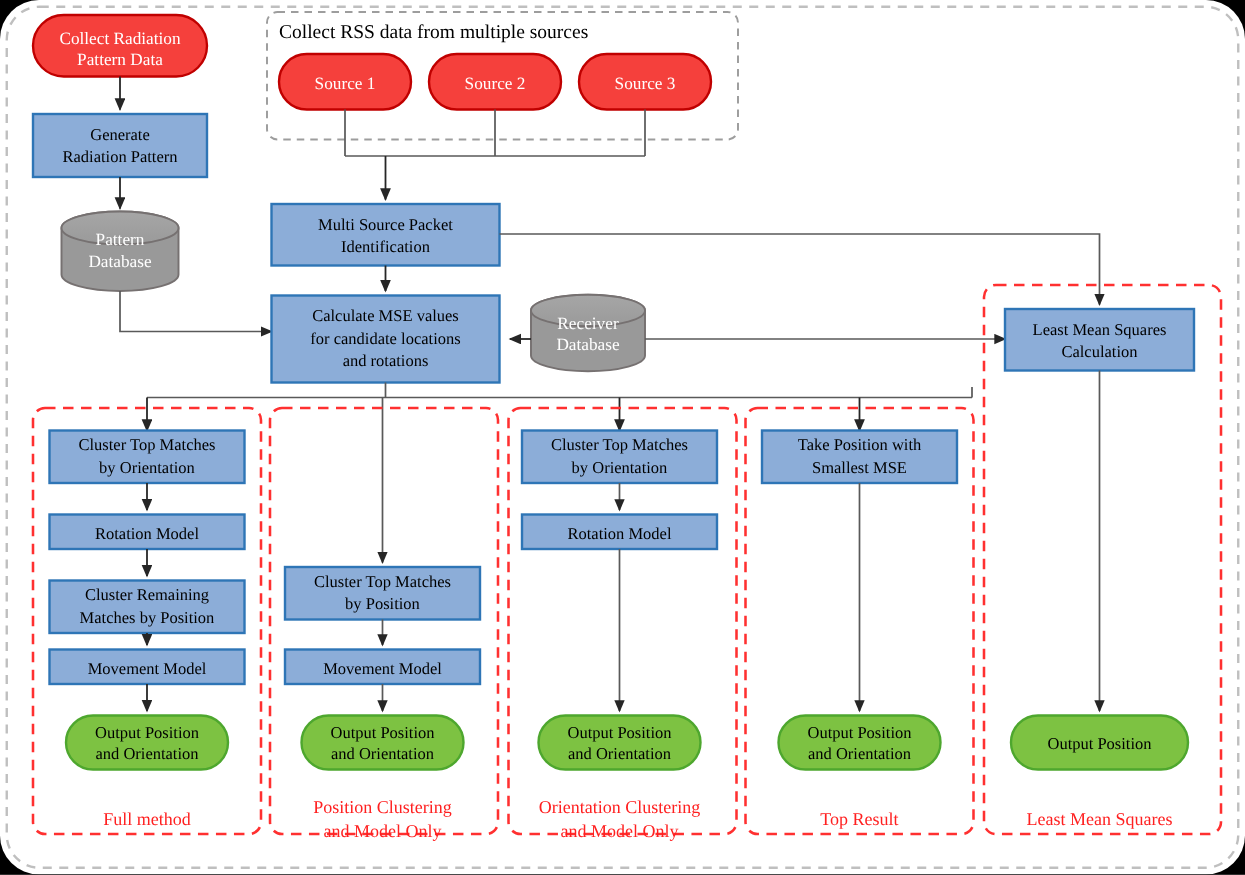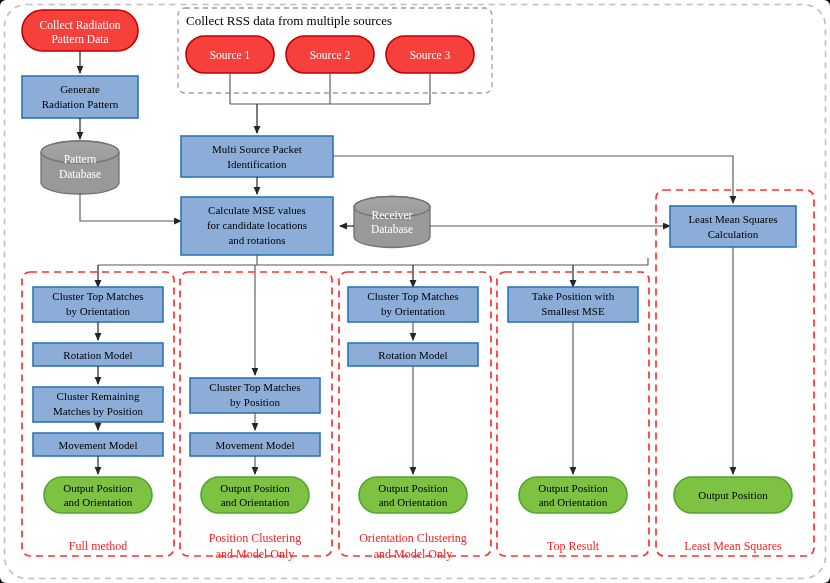--- a/index.html
+++ b/index.html
@@ -3,21 +3,21 @@
 <meta charset="utf-8">
 <style>
   html,body{margin:0;padding:0;background:#000;}
   #canvas{
     position:relative;width:830px;height:583px;overflow:hidden;
     background:#000;
     font-family:"Liberation Serif","DejaVu Serif",serif;
   }
   #outer{
     position:absolute;left:0;top:0;width:830px;height:583px;
-    background:#fff;border-radius:6px;overflow:hidden;
+    background:#fff;border-radius:26px;overflow:hidden;
   }
   svg{display:block;}
   .nodeText{font-family:"Liberation Serif","DejaVu Serif",serif;font-size:11px;fill:#000;text-anchor:middle;}
   .nodeTextW{font-family:"Liberation Serif","DejaVu Serif",serif;font-size:11.5px;fill:#fff;text-anchor:middle;}
   .grpLbl{font-family:"Liberation Serif","DejaVu Serif",serif;font-size:12px;fill:#ff2020;text-anchor:middle;}
   .topLbl{font-family:"Liberation Serif","DejaVu Serif",serif;font-size:13px;fill:#000;text-anchor:start;}
   .ln{stroke:#595959;stroke-width:1.15;fill:none;}
   .lnd{stroke:#262626;stroke-width:1.2;fill:none;}
 </style>
 </head>

